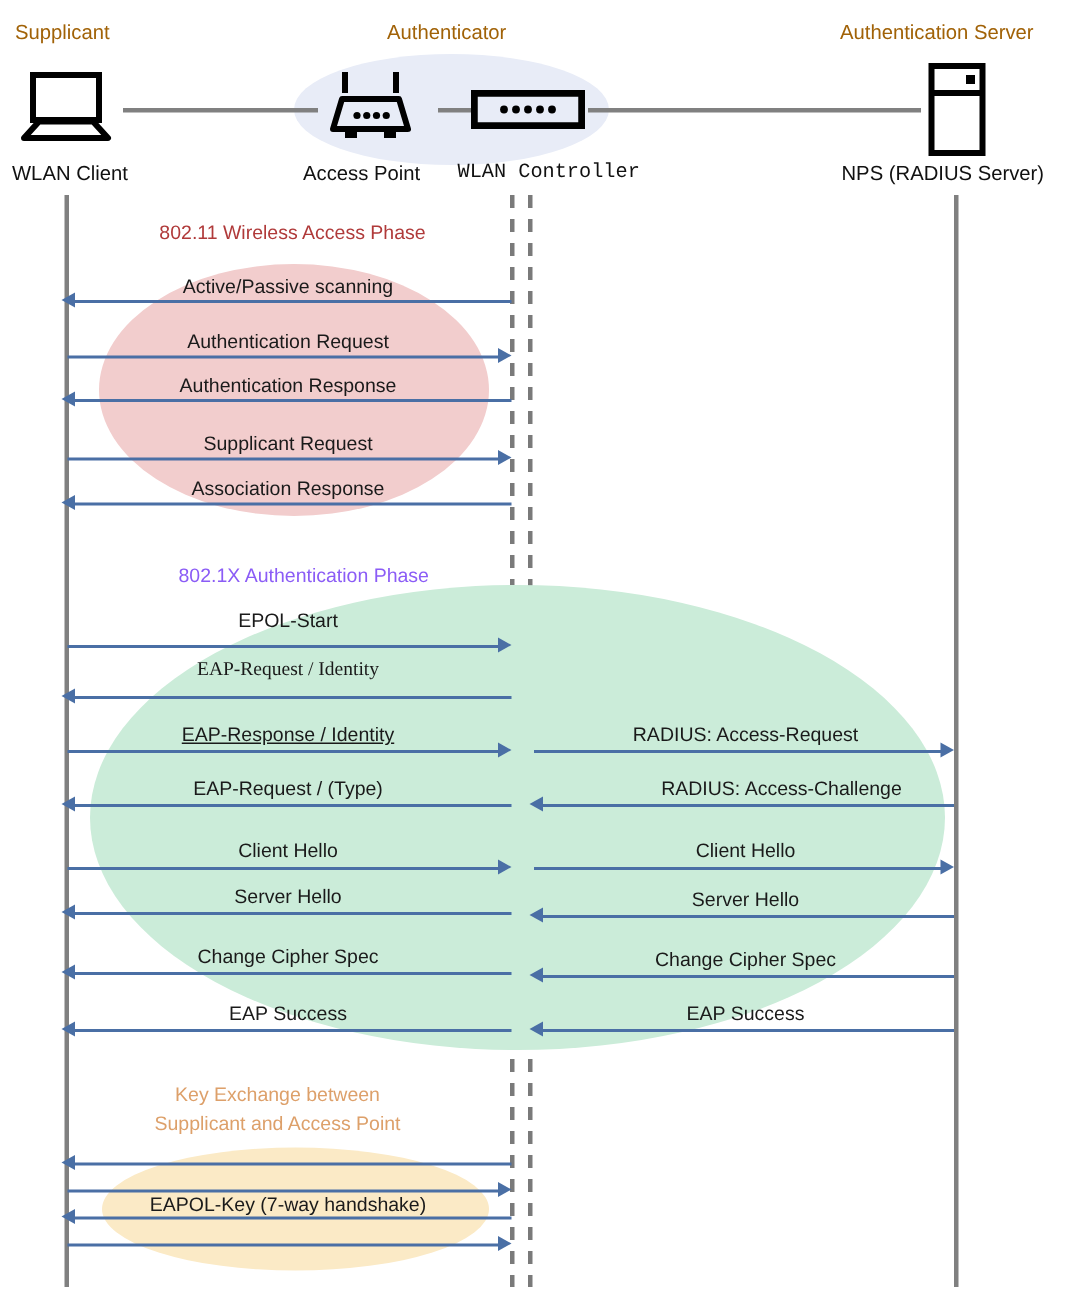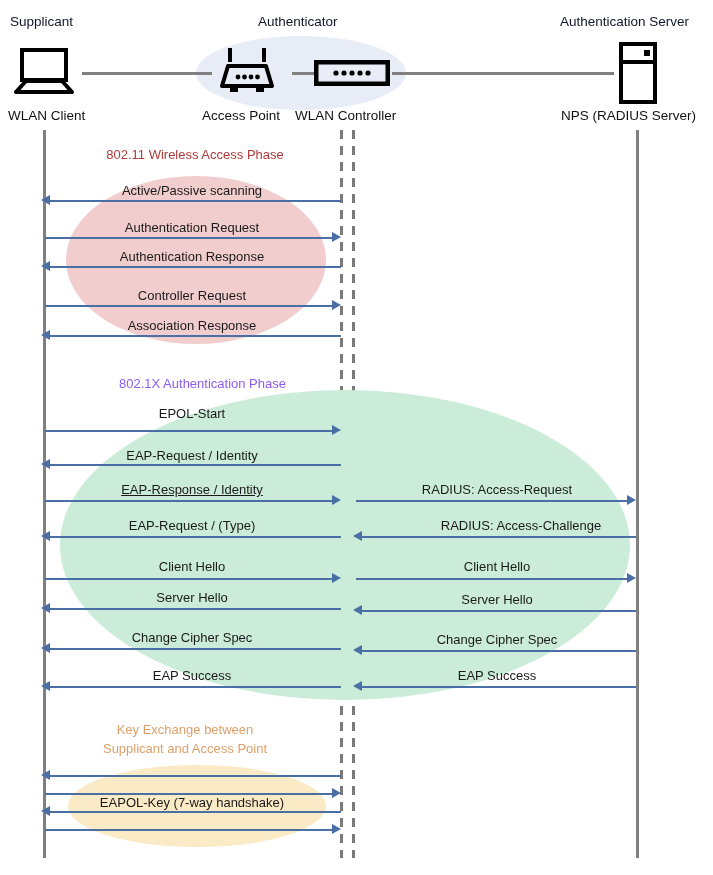--- a/index.html
+++ b/index.html
@@ -15,21 +15,21 @@
     width: 713px;
     height: 875px;
     background: #ffffff;
     overflow: hidden;
   }
 
   
   .actor-title {
     position: absolute;
     font-size: 13.5px;
-    color: #0f172a;
+    color: #a16207;
     white-space: nowrap;
   }
   .actor-caption {
     position: absolute;
     font-size: 13.5px;
     color: #111111;
     white-space: nowrap;
   }
 
   .auth-blob {
@@ -169,21 +169,21 @@
       <rect x="3" y="2" width="34" height="58" fill="none" stroke="#000" stroke-width="4"></rect>
       <line x1="3" y1="20" x2="37" y2="20" stroke="#000" stroke-width="4"></line>
       <rect x="26" y="8" width="6" height="6" fill="#000"></rect>
     </svg>
   </div>
 
   <div class="actor-caption" style="left:8px; top:108px;">WLAN Client</div>
 
   <div class="actor-caption" style="left:202px; top:108px;">Access Point</div>
 
-  <div class="actor-caption" style="left:295px; top:108px;">WLAN Controller</div>
+  <div class="actor-caption" style="left:305px; top:108px;font-family:Liberation Mono, monospace;">WLAN Controller</div>
 
   <div class="actor-caption" style="left:561px; top:108px;">NPS (RADIUS Server)</div>
 
   <div class="lifeline" style="left:43px; top:130px; height:728px;"></div>
   <div class="lifeline-dashed" style="left:340px; top:130px; height:728px;"></div>
   <div class="lifeline-dashed" style="left:352px; top:130px; height:728px;"></div>
   <div class="lifeline" style="left:636px; top:130px; height:728px;"></div>
 
   <div class="phase-ellipse ellipse-red" style="left:66px; top:176px; width:260px; height:168px;"></div>
 
@@ -203,33 +203,33 @@
   <div class="arrow-head left" style="left:41px; top:195px;"></div>
 
   <div class="msg-label" style="left:192px; top:220px;">Authentication Request</div>
   <div class="msg-line" style="left:45px; top:237px; width:288px;"></div>
   <div class="arrow-head right" style="left:332px; top:232px;"></div>
 
   <div class="msg-label" style="left:192px; top:249px;">Authentication Response</div>
   <div class="msg-line" style="left:46px; top:266px; width:295px;"></div>
   <div class="arrow-head left" style="left:41px; top:261px;"></div>
 
-  <div class="msg-label" style="left:192px; top:288px;">Controller Request</div>
+  <div class="msg-label" style="left:192px; top:288px;">Supplicant Request</div>
   <div class="msg-line" style="left:45px; top:305px; width:288px;"></div>
   <div class="arrow-head right" style="left:332px; top:300px;"></div>
 
   <div class="msg-label" style="left:192px; top:318px;">Association Response</div>
   <div class="msg-line" style="left:46px; top:335px; width:295px;"></div>
   <div class="arrow-head left" style="left:41px; top:330px;"></div>
 
   <div class="msg-label" style="left:192px; top:406px;">EPOL-Start</div>
   <div class="msg-line" style="left:45px; top:430px; width:288px;"></div>
   <div class="arrow-head right" style="left:332px; top:425px;"></div>
 
-  <div class="msg-label" style="left:192px; top:448px;">EAP-Request / Identity</div>
+  <div class="msg-label" style="left:192px; top:438px;font-family:Liberation Serif, serif;">EAP-Request / Identity</div>
   <div class="msg-line" style="left:46px; top:464px; width:295px;"></div>
   <div class="arrow-head left" style="left:41px; top:459px;"></div>
 
   <div class="msg-label" style="left:192px; top:482px;text-decoration:underline;">EAP-Response / Identity</div>
   <div class="msg-line" style="left:45px; top:500px; width:288px;"></div>
   <div class="arrow-head right" style="left:332px; top:495px;"></div>
 
   <div class="msg-label" style="left:497px; top:482px;">RADIUS: Access-Request</div>
   <div class="msg-line" style="left:356px; top:500px; width:272px;"></div>
   <div class="arrow-head right" style="left:627px; top:495px;"></div>

